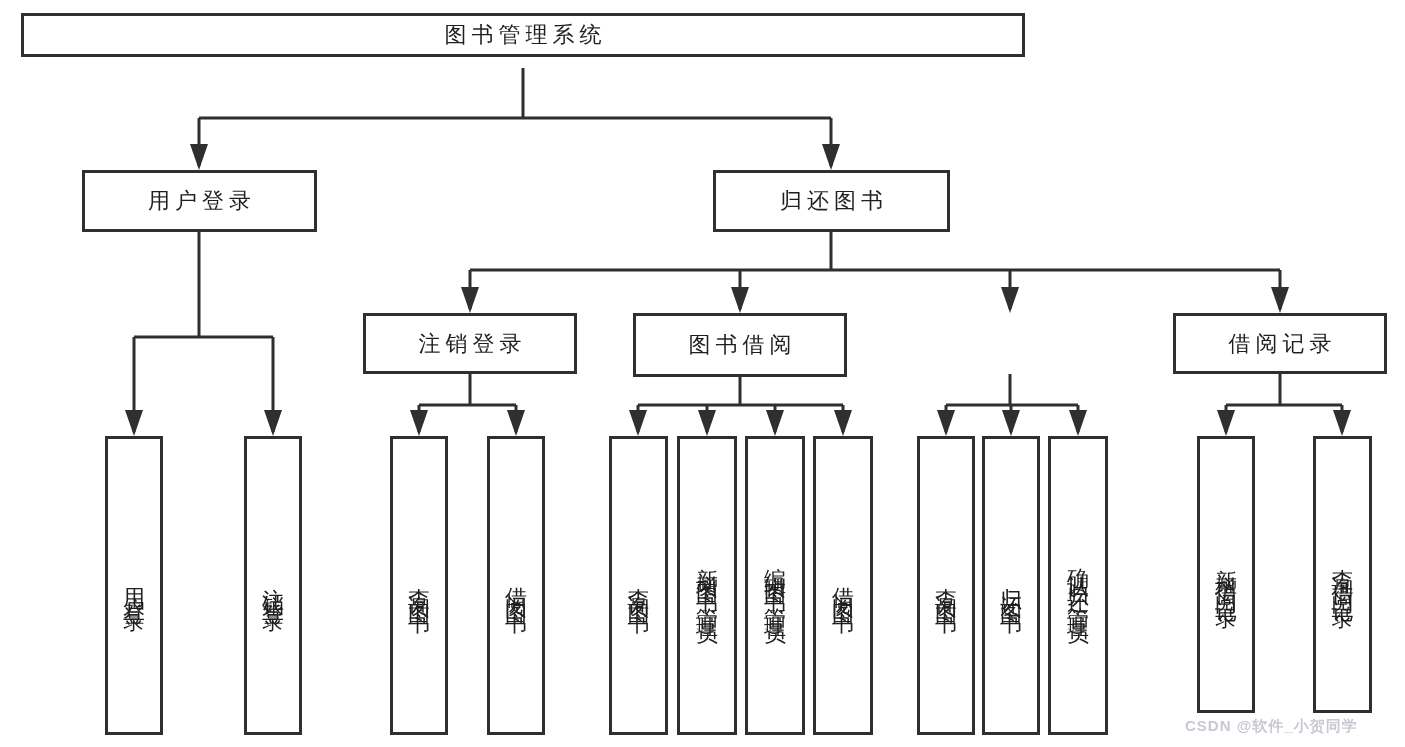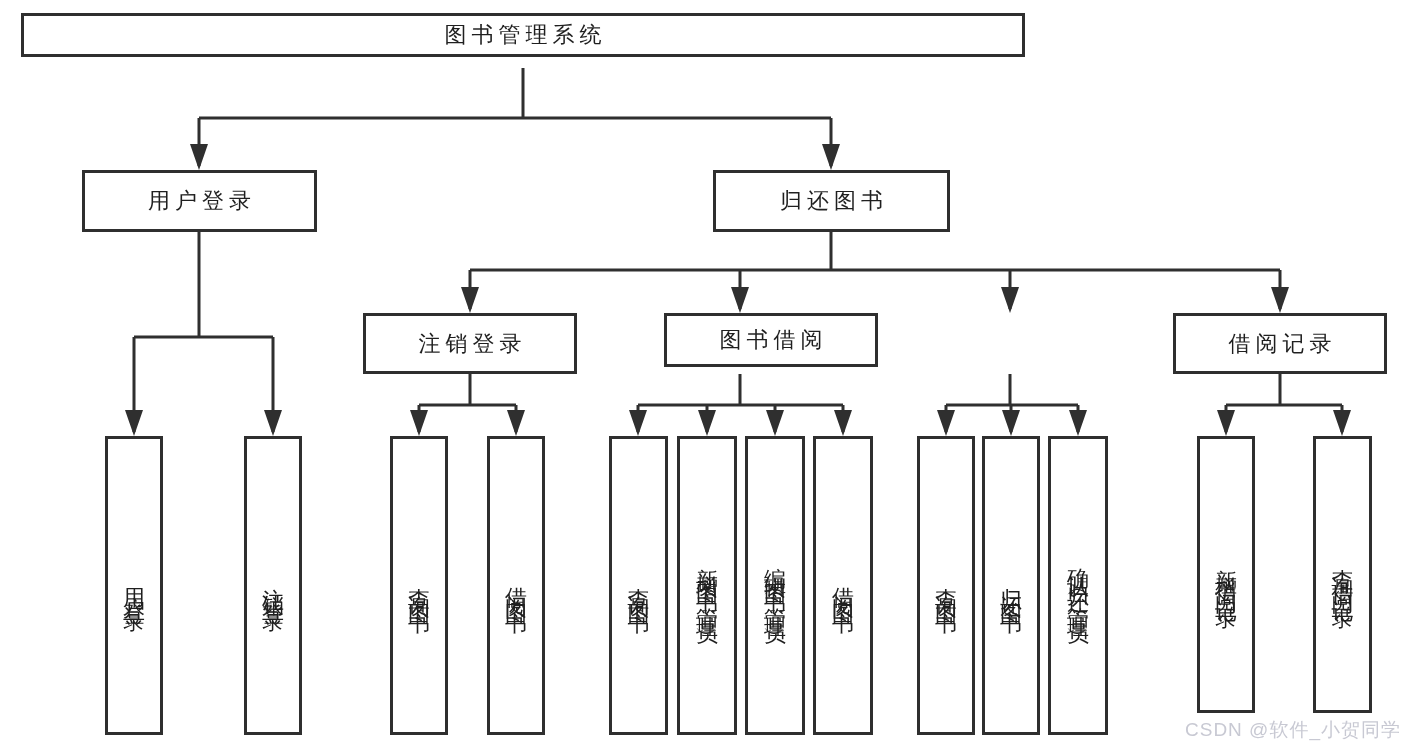--- a/index.html
+++ b/index.html
@@ -39,23 +39,24 @@
     display:flex;align-items:center;justify-content:center;
     font-size:22px;
     writing-mode:vertical-rl;
     text-orientation:mixed;
     letter-spacing:8px;
     white-space:nowrap;
   }
   .watermark{
     position:absolute;
     left:1185px;top:717px;
-    font-size:19px;
+    font-size:15px;
     color:var(--watermark);
     letter-spacing:1px;
+    font-weight:bold;
   }
 </style>
 </head>
 <body>
 
 <div id="stage">
 
   <svg id="wires" viewBox="0 0 1405 747" xmlns="http://www.w3.org/2000/svg">
 
     <path class="wire" d="M523 68 V118 M199 118 H831 M199 118 V166 M831 118 V166"></path>
@@ -91,21 +92,21 @@
     <path class="arrow" d="M1217 410 L1235 410 L1226 436 Z"></path>
     <path class="arrow" d="M1333 410 L1351 410 L1342 436 Z"></path>
   </svg>
 
   <div class="node" style="left:21px;top:13px;width:1004px;height:44px;">图书管理系统</div>
 
   <div class="node" style="left:82px;top:170px;width:235px;height:62px;">用户登录</div>
   <div class="node" style="left:713px;top:170px;width:237px;height:62px;">归还图书</div>
 
   <div class="node" style="left:363px;top:313px;width:214px;height:61px;">注销登录</div>
-  <div class="node" style="left:633px;top:313px;width:214px;height:54px;margin-left:31px;">图书借阅</div>
+  <div class="node" style="left:633px;top:313px;width:214px;height:64px;">图书借阅</div>
   <div class="node" style="left:1173px;top:313px;width:214px;height:61px;">借阅记录</div>
 
   <div class="vnode" style="left:105px;top:436px;width:58px;height:299px;">用户登录</div>
   <div class="vnode" style="left:244px;top:436px;width:58px;height:299px;">注销登录</div>
 
   <div class="vnode" style="left:390px;top:436px;width:58px;height:299px;">查询图书</div>
   <div class="vnode" style="left:487px;top:436px;width:58px;height:299px;">借阅图书</div>
 
   <div class="vnode" style="left:609px;top:436px;width:59px;height:299px;">查询图书</div>
   <div class="vnode" style="left:677px;top:436px;width:60px;height:299px;">新增图书（管理员）</div>

